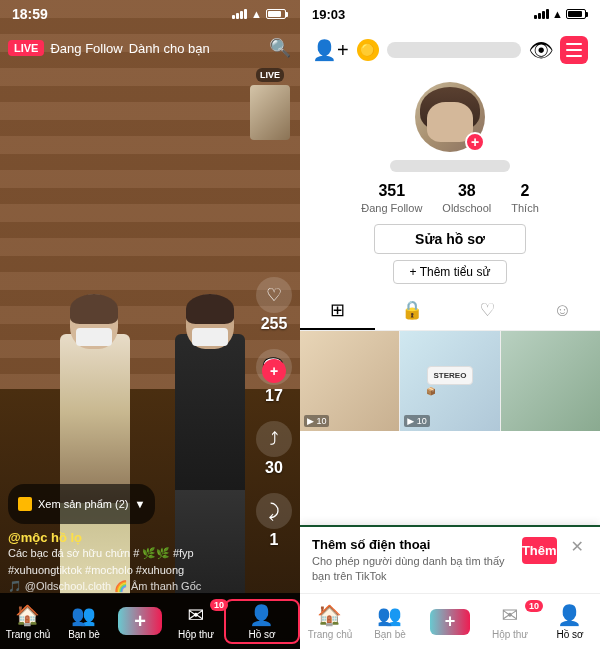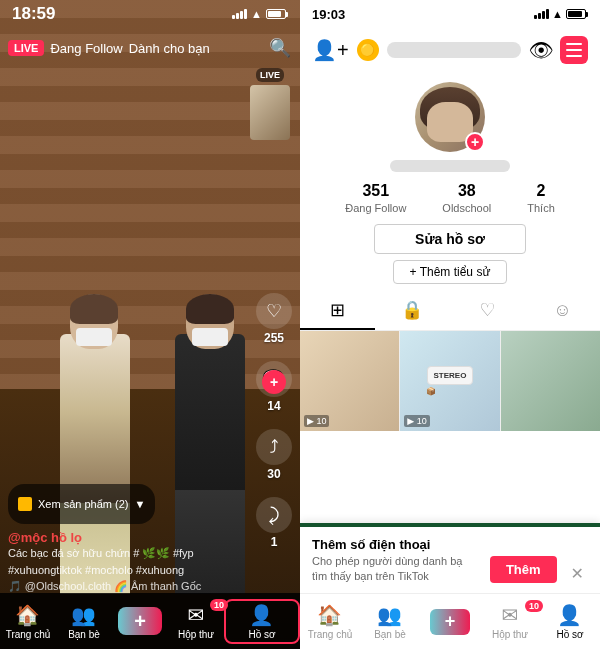--- a/index.html
+++ b/index.html
@@ -48,21 +48,21 @@
       height: 28px;
       display: flex;
       align-items: center;
       justify-content: space-between;
       padding: 0 12px;
       z-index: 10;
     }
 
     .status-time-left {
       color: #fff;
-      font-size: 17px;
+      font-size: 14px;
       font-weight: 600;
     }
 
     .status-icons-left {
       display: flex;
       align-items: center;
       gap: 4px;
       color: #fff;
       font-size: 11px;
     }
@@ -132,21 +132,21 @@
       background: rgba(255,255,255,0.15);
       display: flex;
       align-items: center;
       justify-content: center;
       color: #fff;
       font-size: 18px;
     }
 
     .interact-count {
       color: #fff;
-      font-size: 12px;
+      font-size: 16px;
       font-weight: 600;
       text-shadow: 0 1px 2px rgba(0,0,0,0.5);
     }
 
     
     .add-btn-float {
       position: absolute;
       right: 6px;
       top: 30%;
       width: 24px;
@@ -187,21 +187,21 @@
       background: #FFB800;
       border-radius: 2px;
     }
 
     .product-text {
       color: #fff;
       font-size: 11px;
     }
 
     .video-username {
-      color: #ef4444;
+      color: #fde047;
       font-size: 13px;
       font-weight: 600;
       margin-bottom: 2px;
     }
 
     .video-hashtags {
       color: #fff;
       font-size: 11px;
       opacity: 0.9;
       margin-bottom: 4px;
@@ -450,21 +450,21 @@
     .username-display {
       height: 12px;
       width: 120px;
       background: #e0e0e0;
       border-radius: 6px;
       margin-bottom: 10px;
     }
 
     .stats-row {
       display: flex;
-      gap: 36px;
+      gap: 20px;
       margin-bottom: 10px;
     }
 
     .stat-item {
       display: flex;
       flex-direction: column;
       align-items: center;
       gap: 2px;
     }
 
@@ -571,24 +571,24 @@
       font-weight: 700;
       margin-bottom: 2px;
     }
 
     
     .add-phone-banner {
       position: absolute;
       bottom: 0;
       left: 0; right: 0;
       background: #fff;
-      border-top: 4px solid #14532d;
+      border-top: 2px solid #14532d;
       padding: 10px 12px;
       display: flex;
-      align-items: flex-end;
+      align-items: flex-start;
       gap: 10px;
       box-shadow: 0 -2px 8px rgba(0,0,0,0.1);
     }
 
     .add-phone-text-block {
       flex: 1;
     }
 
     .add-phone-title {
       font-size: 13px;
@@ -601,21 +601,21 @@
       font-size: 11px;
       color: #666;
       line-height: 1.3;
     }
 
     .add-phone-btn {
       background: #fe2c55;
       color: #fff;
       border: none;
       border-radius: 4px;
-      padding: 6px 16px;
+      padding: 6px 0;
       font-size: 13px;
       font-weight: 600;
       cursor: pointer;
       white-space: nowrap;
     }
 
     .close-banner-btn {
       color: #999;
       font-size: 16px;
       cursor: pointer;
@@ -820,21 +820,21 @@
   </div>
 
   <div class="interaction-overlay">
     <div class="add-btn-float">+</div>
     <div class="interact-btn">
       <div class="interact-icon">♡</div>
       <span class="interact-count">255</span>
     </div>
     <div class="interact-btn">
       <div class="interact-icon">💬</div>
-      <span class="interact-count">14</span>
+      <span class="interact-count">17</span>
     </div>
     <div class="interact-btn">
       <div class="interact-icon">⤴</div>
       <span class="interact-count">30</span>
     </div>
     <div class="interact-btn">
       <div class="interact-icon">⤸</div>
       <span class="interact-count">1</span>
     </div>
   </div>

